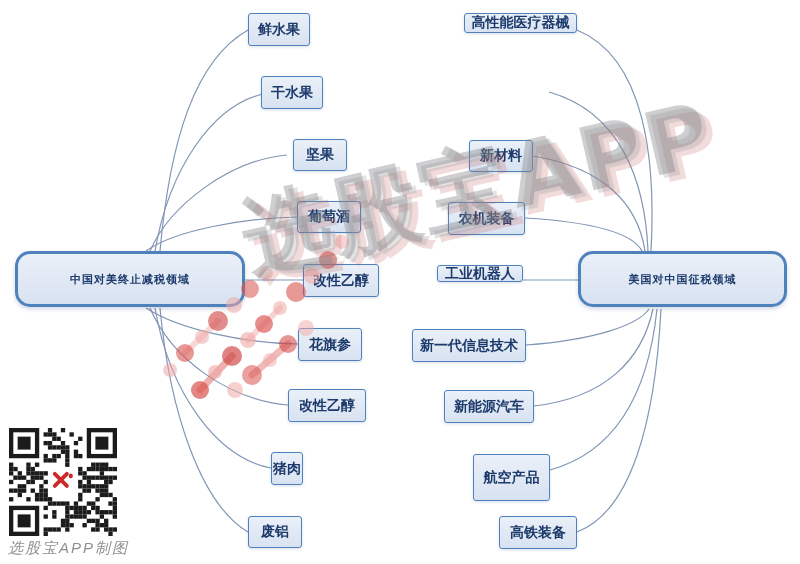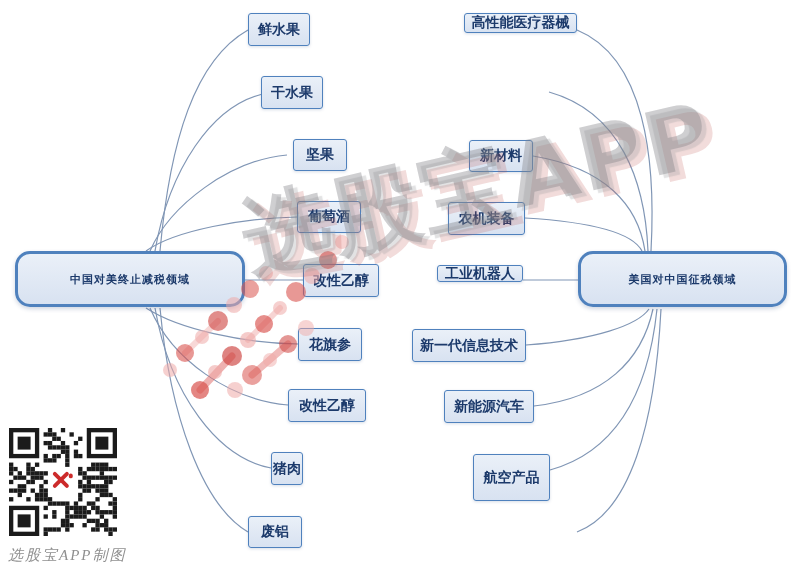--- a/index.html
+++ b/index.html
@@ -29,22 +29,22 @@
     font-size:88px;font-weight:700;white-space:nowrap;line-height:1.1;
     color:rgba(128,128,133,0.38);
     text-shadow:4px 4px 1px rgba(150,150,155,0.28), 9px 9px 0 rgba(192,80,77,0.20);
     transform:rotate(-13deg);transform-origin:0 60%;
     letter-spacing:3px;pointer-events:none;
   }
   #red-dots{position:absolute;left:140px;top:220px;z-index:25;pointer-events:none;}
   #qr-wrap{position:absolute;left:8px;top:428px;z-index:40;width:112px;}
   #qr-svg{display:block;background:#fff;}
   #qr-caption{
-    margin-top:10px;text-align:center;
-    font-family:Liberation Serif, serif;font-style:italic;
+    margin-top:3px;text-align:center;
+    font-family:Liberation Sans, sans-serif;font-style:italic;
     font-size:15px;color:#8f8f8f;letter-spacing:2px;white-space:nowrap;
   }
 </style>
 </head>
 <body>
 
 <div id="canvas">
 
   <svg id="connectors" width="800" height="564" aria-hidden="true">
 
@@ -86,20 +86,21 @@
   <div class="node" style="left:271px;top:452px;width:32px;height:33px">猪肉</div>
   <div class="node" style="left:248px;top:516px;width:54px;height:32px">废铝</div>
 
   <div class="node" style="left:464px;top:13px;width:113px;height:20px">高性能医疗器械</div>
   <div class="node" style="left:469px;top:140px;width:64px;height:32px">新材料</div>
   <div class="node" style="left:448px;top:202px;width:77px;height:33px">农机装备</div>
   <div class="node" style="left:437px;top:265px;width:86px;height:17px">工业机器人</div>
   <div class="node" style="left:412px;top:329px;width:114px;height:33px">新一代信息技术</div>
   <div class="node" style="left:444px;top:390px;width:90px;height:33px">新能源汽车</div>
   <div class="node" style="left:473px;top:454px;width:77px;height:47px">航空产品</div>
+  <div class="node" style="left:499px;top:516px;width:78px;height:33px">高铁装备</div>
 
   <svg id="red-dots" width="230" height="200" viewBox="0 0 230 200" aria-hidden="true">
     <g stroke-linecap="round">
       <line x1="60" y1="170" x2="92" y2="136" stroke="rgba(217,83,79,0.45)" stroke-width="7"></line>
       <line x1="108" y1="120" x2="140" y2="88" stroke="rgba(239,169,167,0.5)" stroke-width="6"></line>
       <line x1="45" y1="133" x2="78" y2="101" stroke="rgba(239,169,167,0.45)" stroke-width="6"></line>
       <line x1="112" y1="155" x2="148" y2="124" stroke="rgba(217,83,79,0.4)" stroke-width="7"></line>
     </g>
     <g>
       <circle cx="60" cy="170" r="9" fill="rgba(217,83,79,0.70)"></circle>

